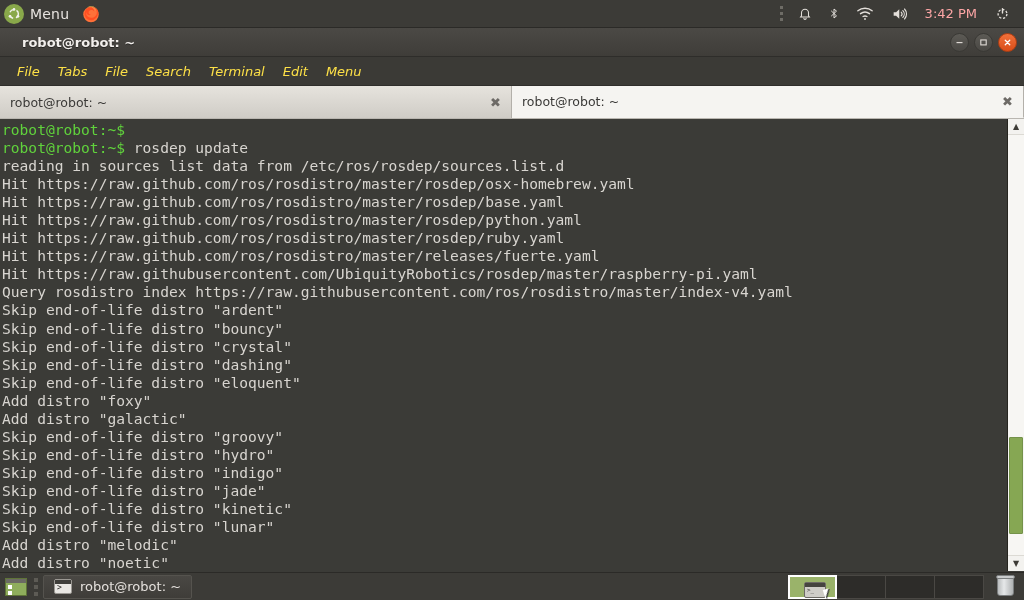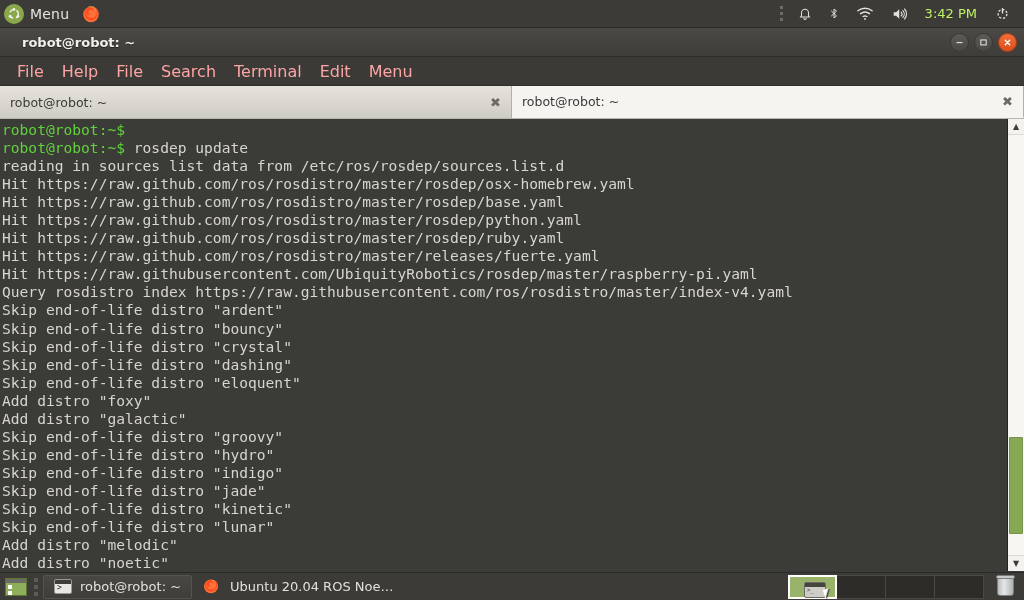--- a/index.html
+++ b/index.html
@@ -21,21 +21,21 @@
   .ubuntu-logo{
     width:20px;height:20px;border-radius:50%;
     background:#89a84a;display:flex;align-items:center;justify-content:center;
   }
   .menu-label{color:#e7e3df;font-size:14px;letter-spacing:.2px;}
   .firefox-btn{display:flex;align-items:center;height:28px;padding:0 6px;}
   .ff-ico{width:20px;height:20px;position:relative;}
 
   .tray{margin-left:auto;display:flex;align-items:center;height:28px;padding-right:6px;gap:2px;}
   .tray-item{display:flex;align-items:center;justify-content:center;height:28px;padding:0 7px;}
-  .tray-clock{color:#bef264;font-size:13px;padding:0 8px;white-space:nowrap;}
+  .tray-clock{color:#fca5a5;font-size:13px;padding:0 8px;white-space:nowrap;}
   .grip-dots{display:grid;grid-template-rows:repeat(3,3px);gap:3px;padding:0 6px;}
   .grip-dots i{display:block;width:3px;height:3px;background:#6e6c66;}
 
   
   .window{
     position:absolute;left:0;top:28px;width:1024px;height:544px;
     background:#3b3b37;
   }
   .titlebar{
     position:relative;height:28px;
@@ -52,21 +52,21 @@
       background:linear-gradient(to bottom,#5c5a55,#4a4844);
       border:1px solid #3a3935;
       display:flex;align-items:center;justify-content:center;
       color:#d8d4d0;font-size:9px;line-height:1;}
   .wb.close{background:linear-gradient(to bottom,#f0703a,#da4e19);border-color:#b33f13;color:#fff;}
 
   .menubar{
     height:28px;background:#3b3a36;display:flex;align-items:center;
     padding-left:8px;gap:0;border-bottom:1px solid #2f2e2b;
   }
-  .menubar .mi{color:#fca5a5;font-size:16px;padding:4px 9px;border-radius:2px;}
+  .menubar .mi{color:#fde047;font-size:13px;padding:4px 9px;border-radius:2px;font-style:italic;}
 
   
   .tabbar{height:32px;display:flex;background:#d6d3cd;border-bottom:1px solid #b9b6b0;}
   .tab{
     position:relative;flex:1 1 50%;display:flex;align-items:center;
     padding:0 10px;box-sizing:border-box;min-width:0;
     background:linear-gradient(to bottom,#e6e3dd,#cfccc6);
     border-right:1px solid #b3b0aa;
   }
   .tab.active{background:#f5f4f1;border-bottom:1px solid #f5f4f1;}
@@ -246,21 +246,21 @@
         <span class="wb close">
           <svg width="9" height="9" viewBox="0 0 12 12" aria-hidden="true">
             <path d="M3 3l6 6M9 3l-6 6" stroke="#ffffff" stroke-width="1.7" stroke-linecap="round"></path>
           </svg>
         </span>
       </span>
     </div>
 
     <div class="menubar">
       <span class="mi">File</span>
-      <span class="mi">Help</span>
+      <span class="mi">Tabs</span>
       <span class="mi">File</span>
       <span class="mi">Search</span>
       <span class="mi">Terminal</span>
       <span class="mi">Edit</span>
       <span class="mi">Menu</span>
     </div>
 
     <div class="tabbar">
       <div class="tab">
         <span class="tab-label">robot@robot: ~</span>
@@ -294,30 +294,20 @@
         <i></i>
         <i></i>
         <i></i>
       </span>
 
     <div class="taskbtn win">
       <span class="term-ico"></span>
       <span class="tb-label">robot@robot: ~</span>
     </div>
 
-    <div class="taskbtn">
-      <span class="ff-ico">
-        <svg width="18" height="18" viewBox="0 0 24 24" aria-hidden="true">
-          <circle cx="12" cy="12.5" r="9.3" fill="#ff7139"></circle>
-          <path d="M20.6 8.8c-.9-2.6-3-4.3-5.3-4.9 2 1.2 3.3 3.1 3.6 5 .6 3.6-1.6 6.9-5.2 7.6-3 .6-5.9-.8-7-3.2-.6-1.3-.5-2.7.2-3.7-.3 1.3.2 2.6 1.3 3.3 1.2.8 2.8.6 3.7-.5-1.3.2-2.4-.6-2.7-1.7-.3-1.4.5-2.7 1.9-3.2 1.9-.7 3.5.1 4.6 1.3.3-1.6-.5-3.2-2-4.1C11.6 3.6 8.4 4.1 6.3 6.3 3.9 8.8 3.5 12.6 5.2 15.6c1.9 3.3 6 4.8 9.6 3.5 3.9-1.4 6.1-5.4 5.3-9.4-.1-.3-.3-.6-.5-.9z" fill="#ff4f22"></path>
-          <path d="M13.6 4.2c2.3.9 4 2.8 4.7 5-.6-2.8-2.7-5-5.5-5.7.3.2.6.4.8.7z" fill="#ffe06b"></path>
-        </svg>
-      </span>
-      <span class="tb-label">Ubuntu 20.04 ROS Noe…</span>
-    </div>
 
     <div class="wsswitch">
       <span class="ws active">
         <span class="ws-term"></span>
         <span class="cursor-arrow"></span>
       </span>
       <span class="ws"></span>
       <span class="ws"></span>
       <span class="ws"></span>
     </div>

